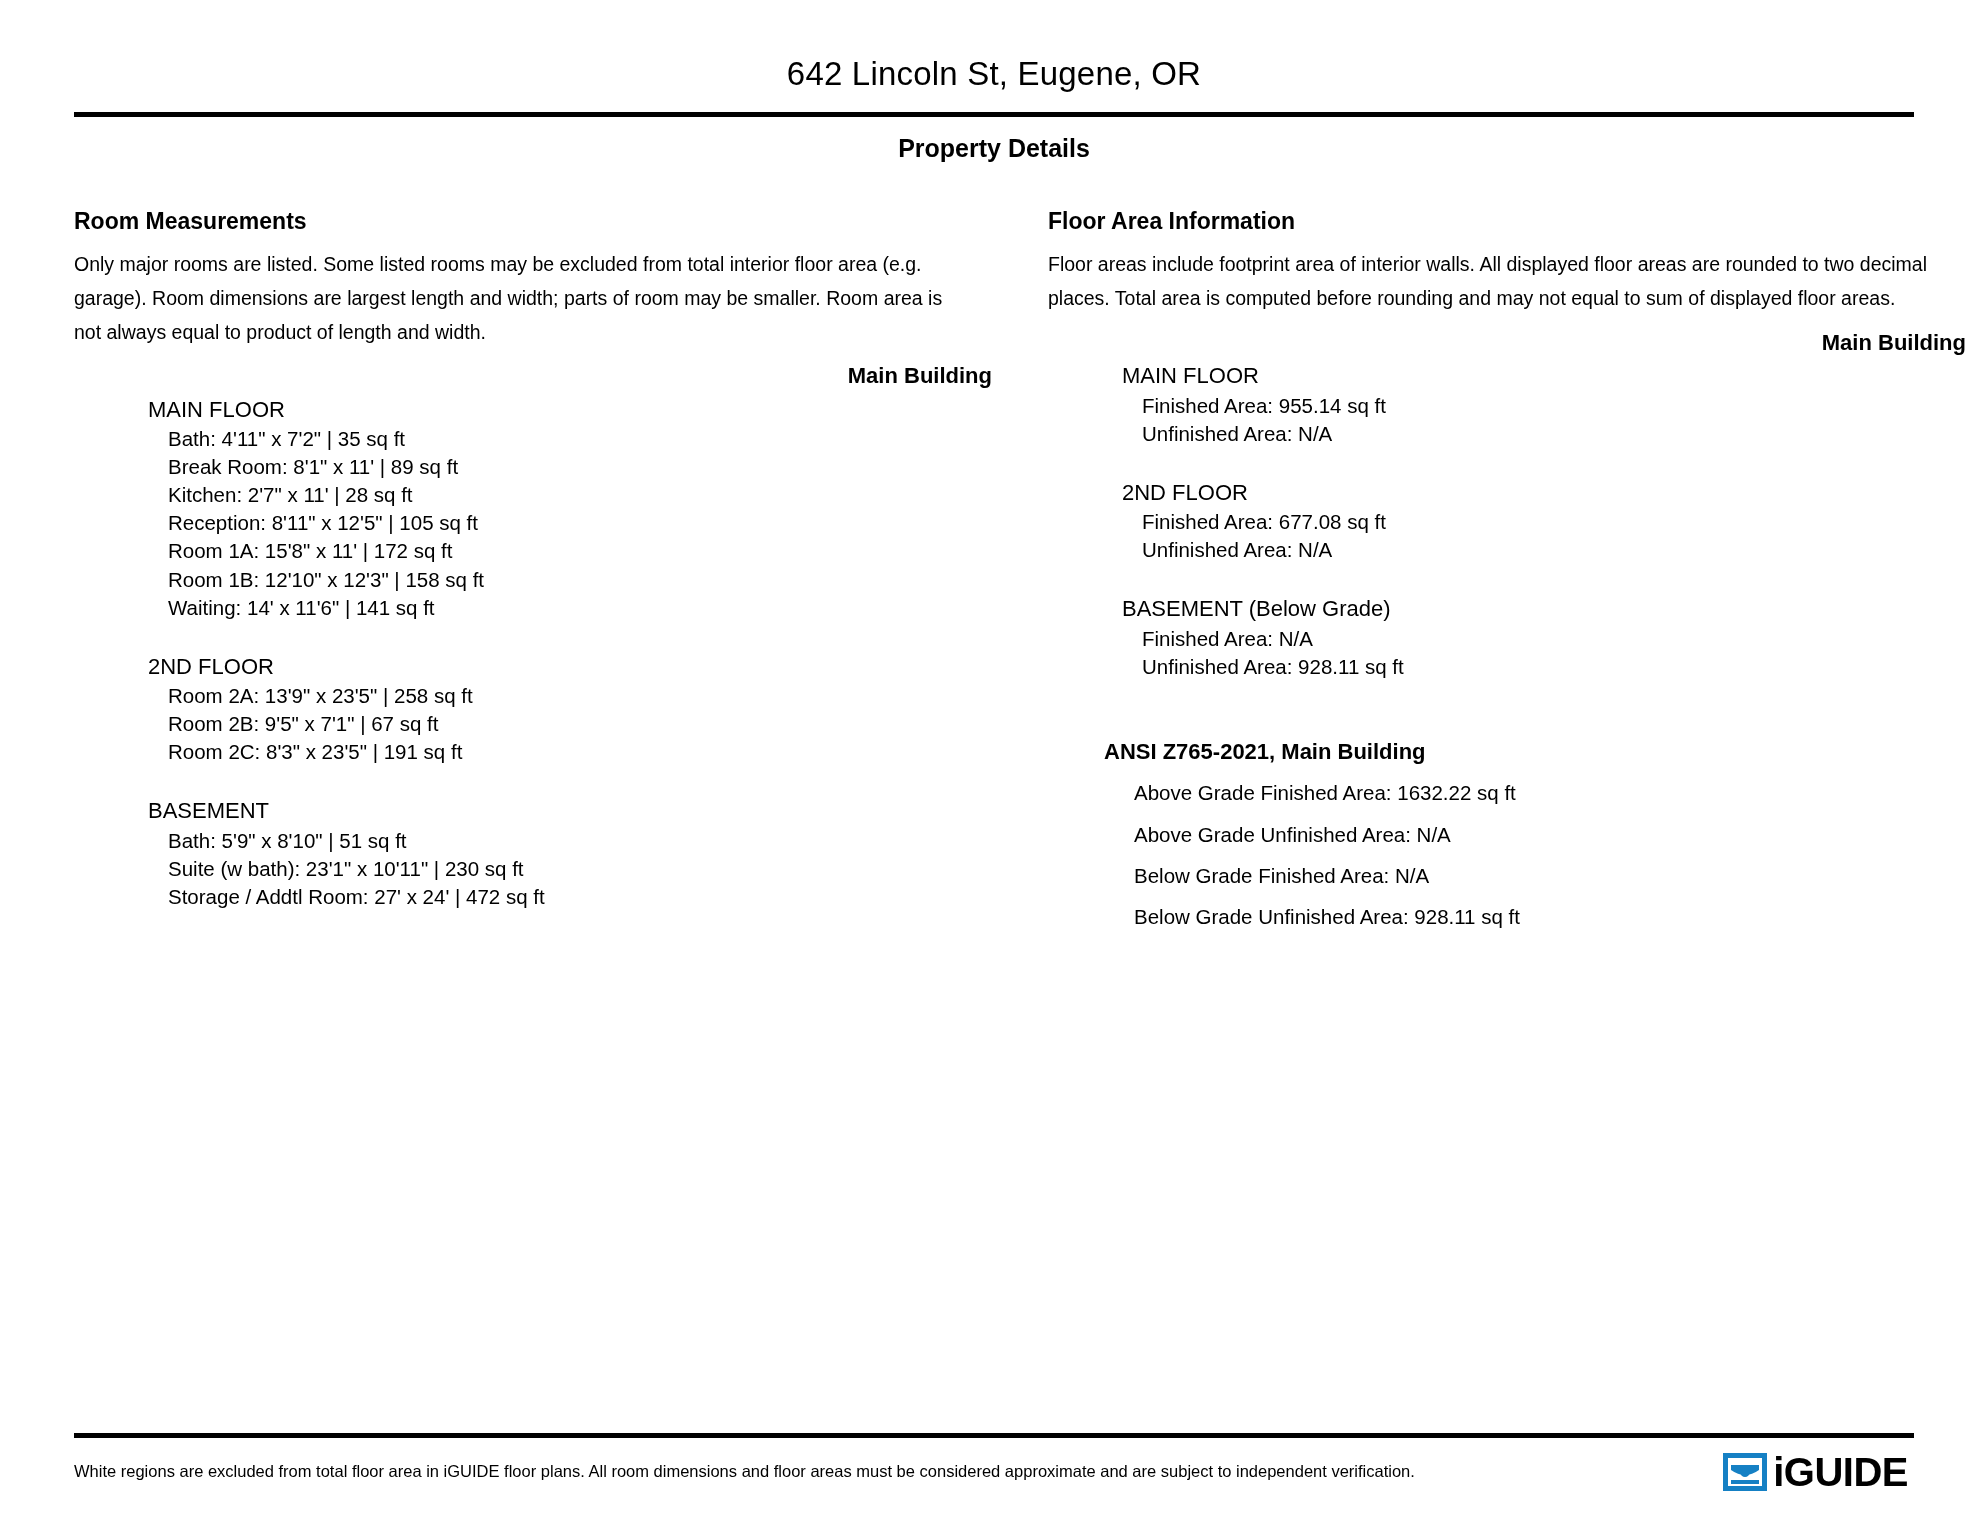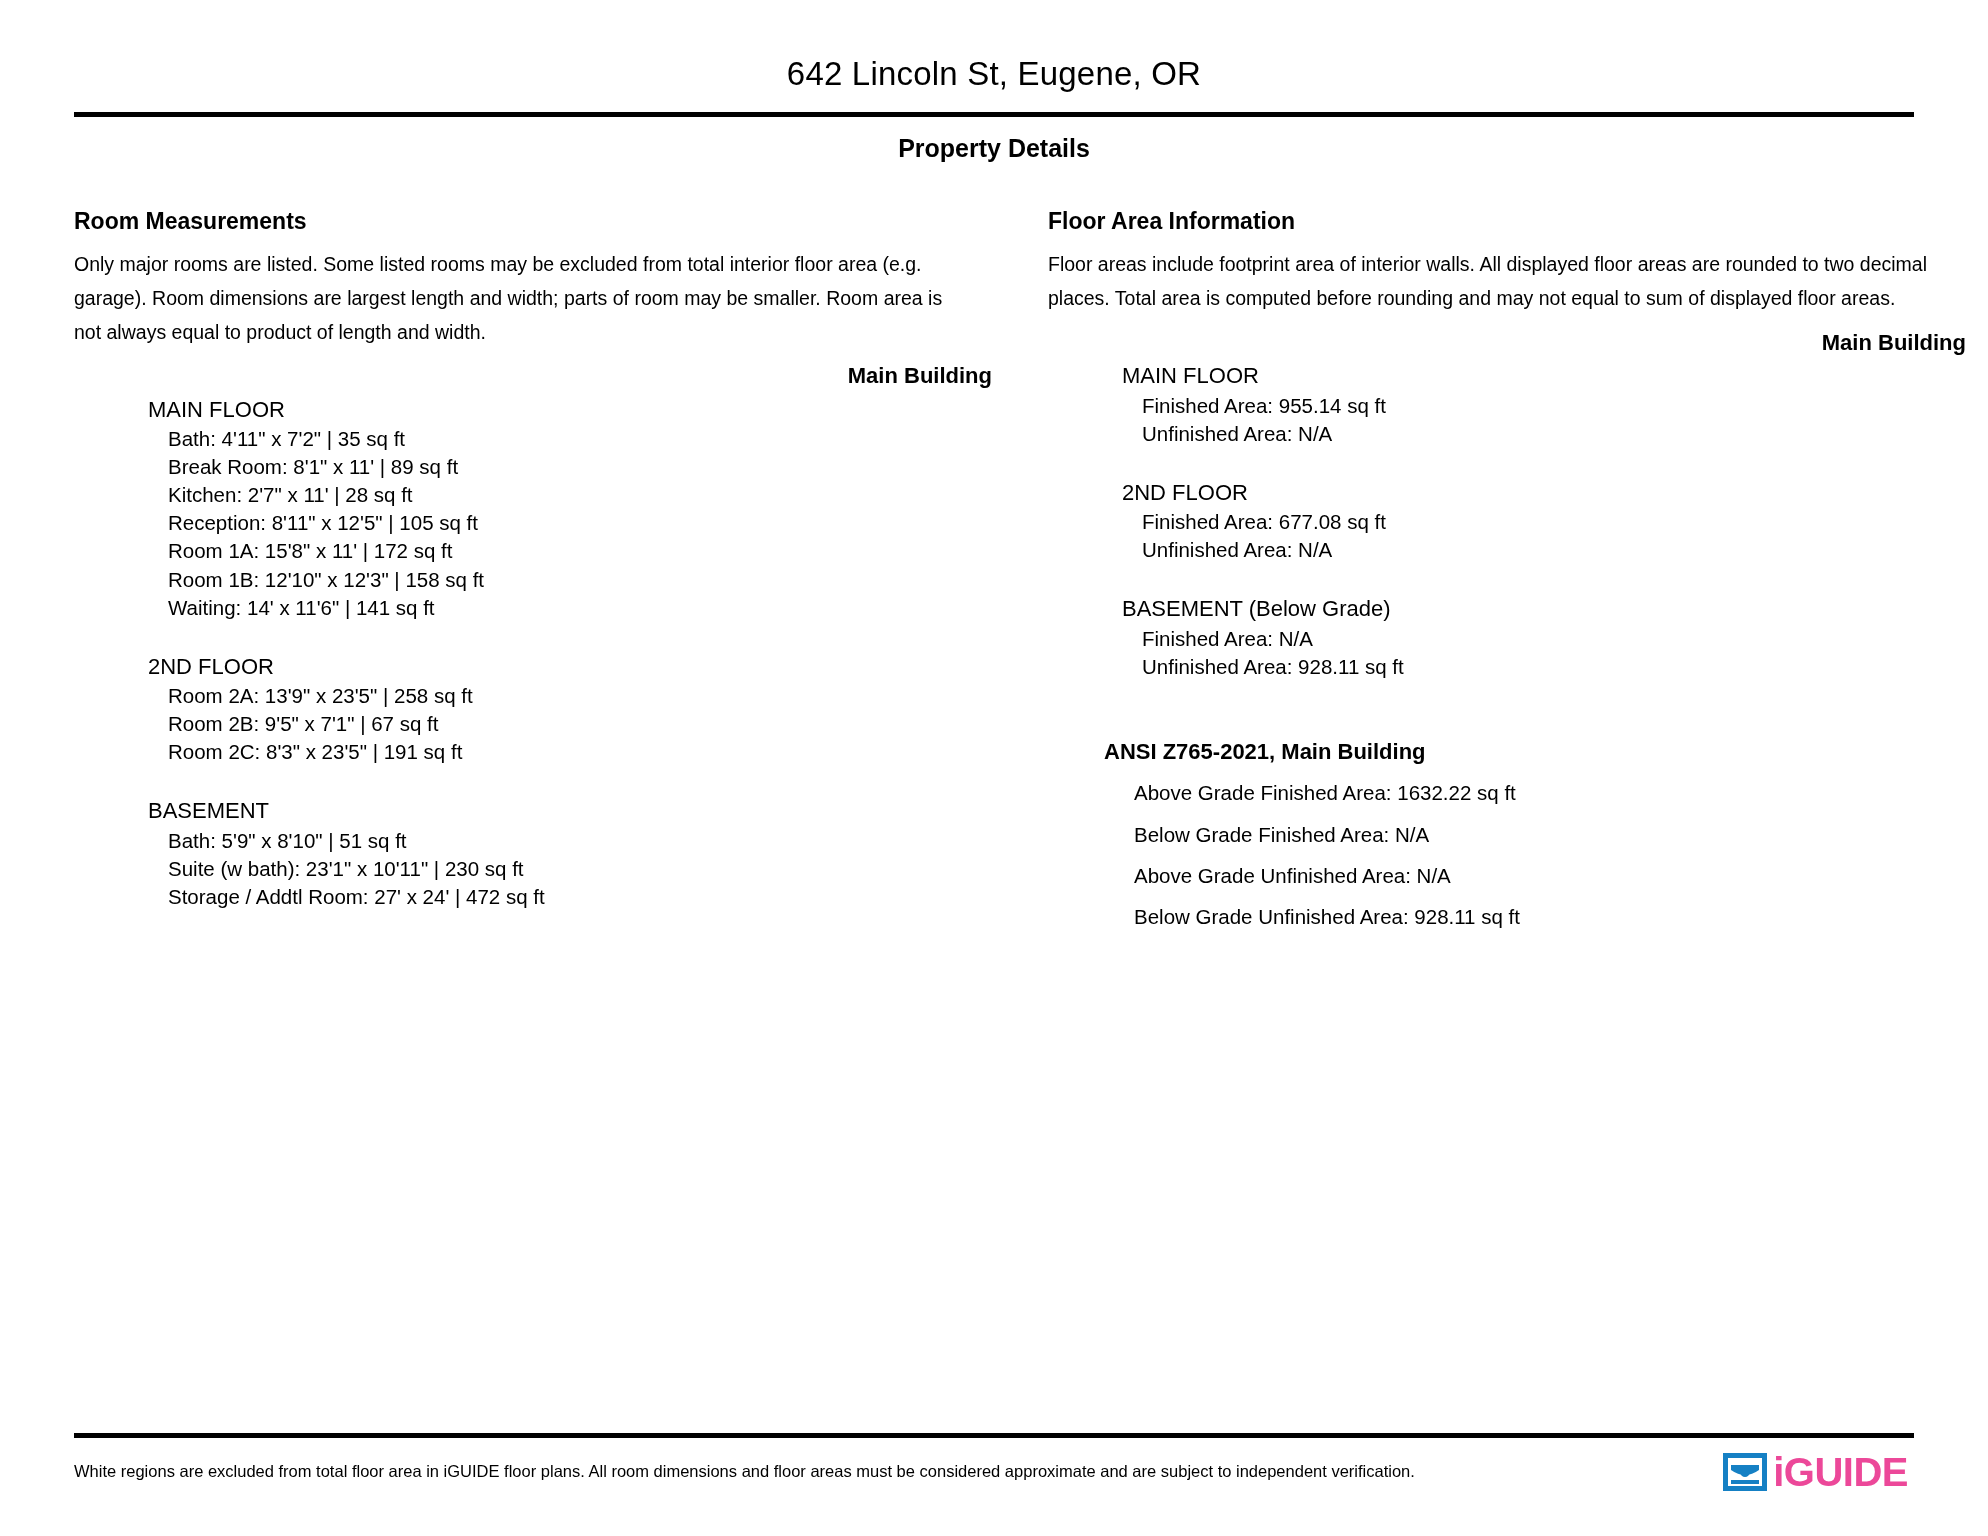--- a/index.html
+++ b/index.html
@@ -148,21 +148,21 @@
     align-items: center;
     gap: 6px;
     padding-right: 6px;
   }
   .logo svg { display: block; }
   .logo-word {
     font-size: 40px;
     font-weight: bold;
     letter-spacing: -0.5px;
     line-height: 1;
-    color: #ec4899;
+    color: #000000;
   }
 </style>
 </head>
 <body>
 
 <div class="page">
 
   <h1 class="doc-title">642 Lincoln St, Eugene, OR</h1>
   <hr class="title-rule">
   <h2 class="subtitle">Property Details</h2>
@@ -224,22 +224,22 @@
 
         <div class="floor-block">
           <div class="floor-name">BASEMENT (Below Grade)</div>
           <div class="entry">Finished Area: N/A</div>
           <div class="entry">Unfinished Area: 928.11 sq ft</div>
         </div>
 
         <div class="ansi-block">
           <div class="ansi-head">ANSI Z765-2021, Main Building</div>
           <div class="ansi-entry">Above Grade Finished Area: 1632.22 sq ft</div>
+          <div class="ansi-entry">Above Grade Unfinished Area: N/A</div>
           <div class="ansi-entry">Below Grade Finished Area: N/A</div>
-          <div class="ansi-entry">Above Grade Unfinished Area: N/A</div>
           <div class="ansi-entry">Below Grade Unfinished Area: 928.11 sq ft</div>
         </div>
       </div>
     </div>
 
   </div>
 
   <div class="footer">
     <hr class="footer-rule">
     <div class="footer-row">

